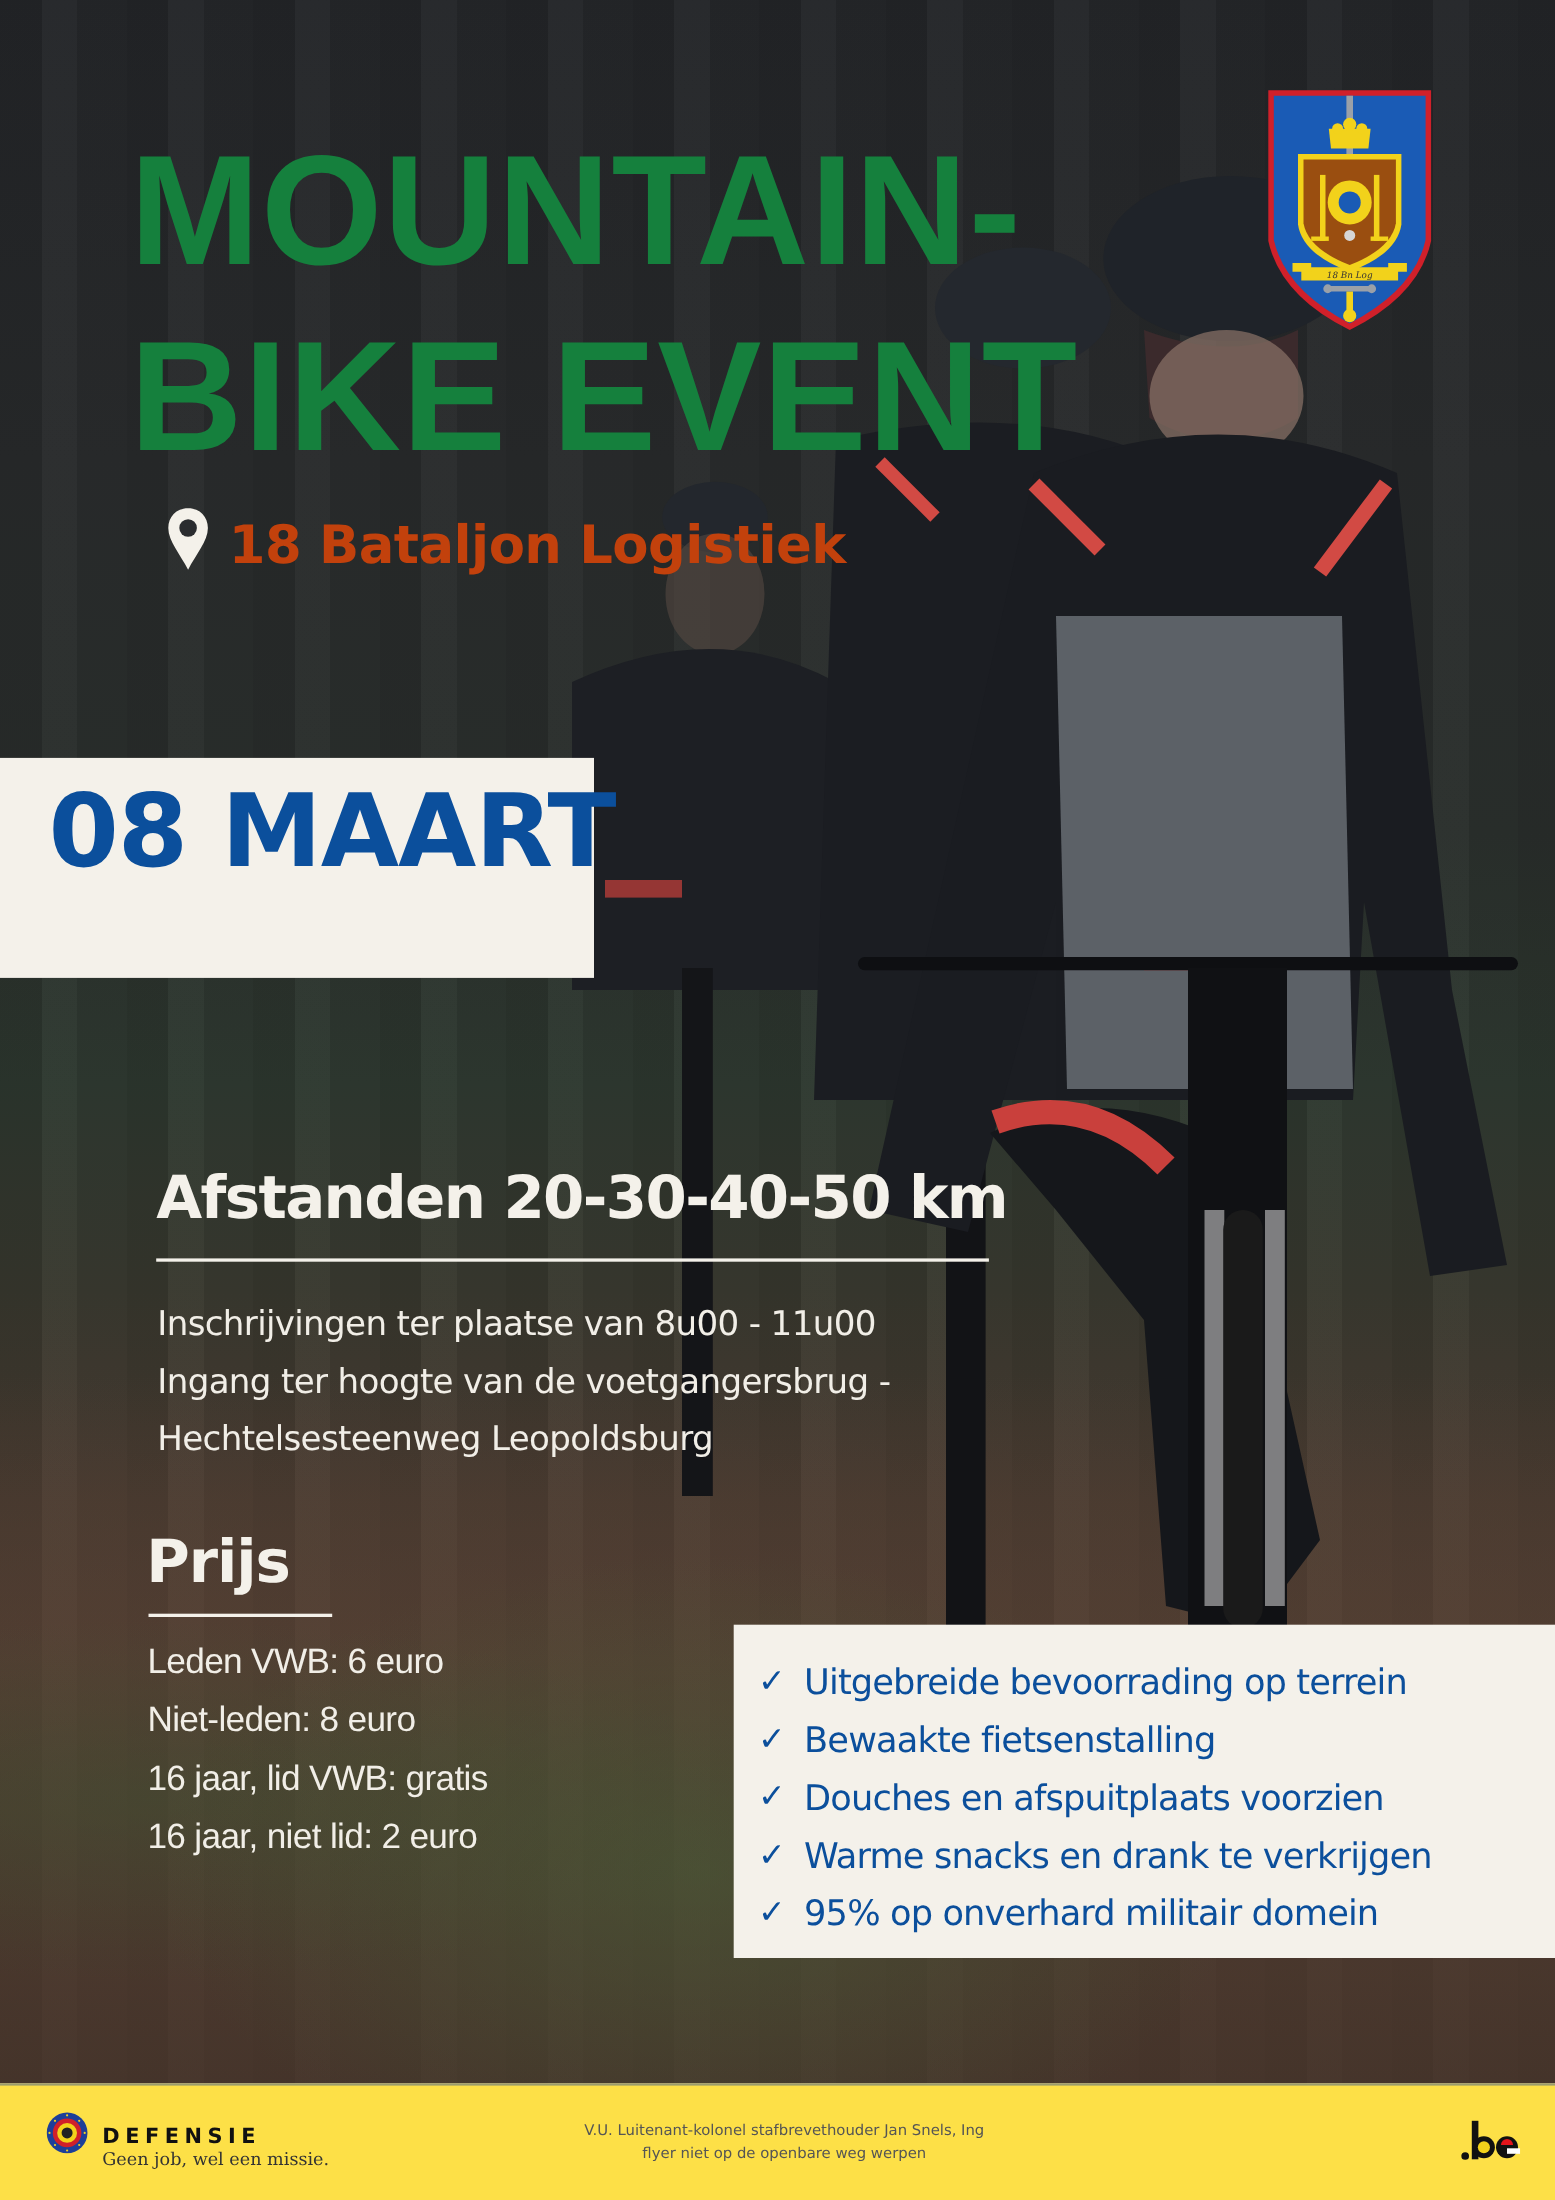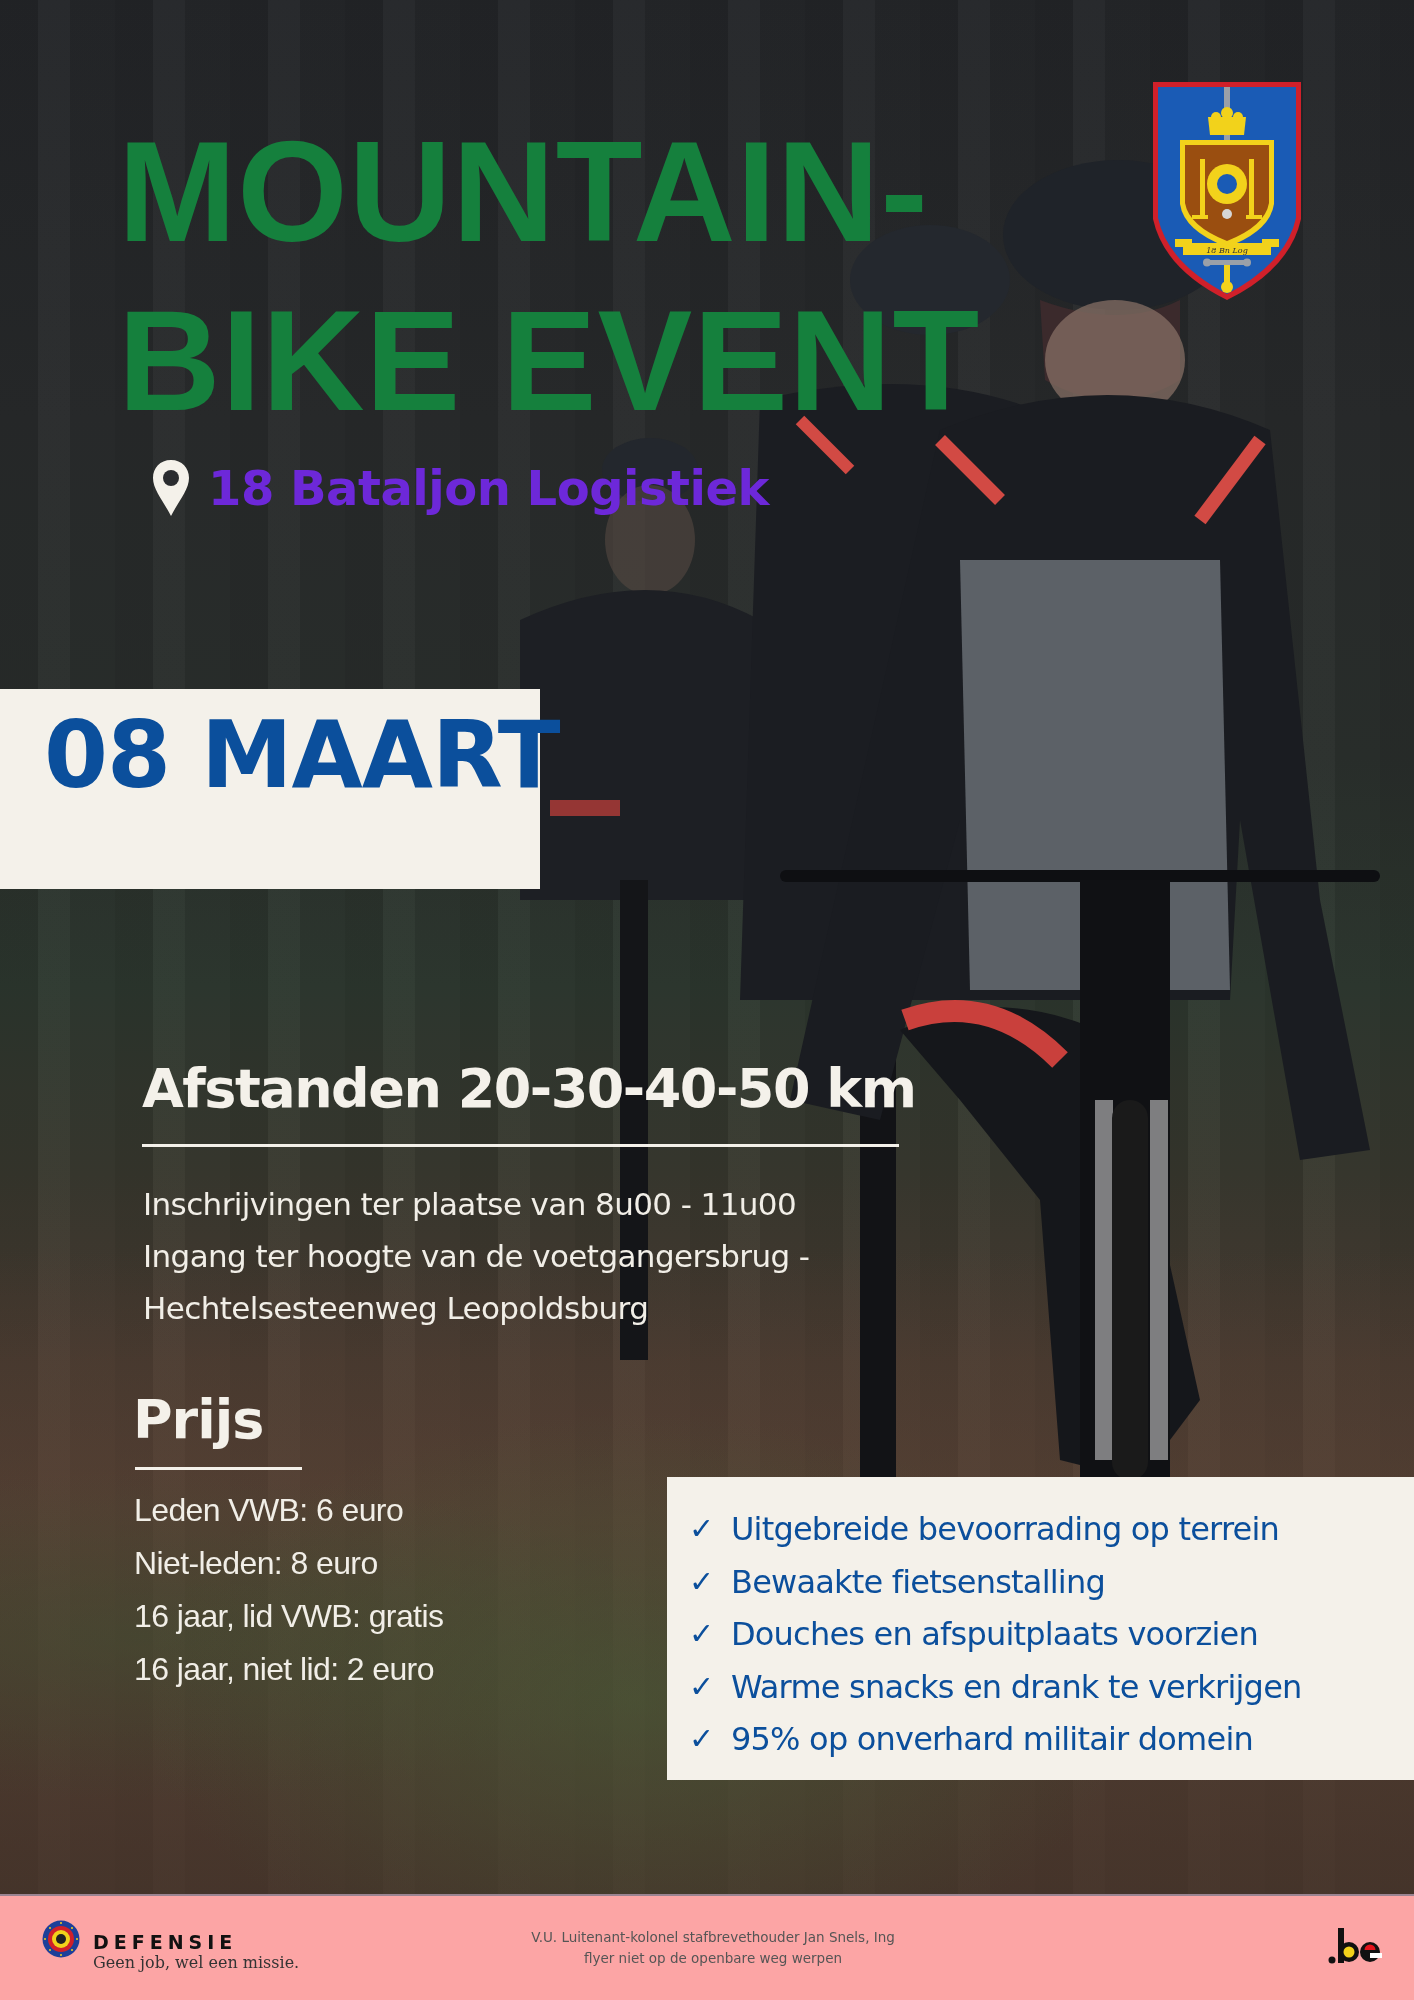--- a/index.html
+++ b/index.html
@@ -15,21 +15,21 @@
     background: radial-gradient(ellipse at 45% 70%, rgba(70,95,55,0.55) 0%, rgba(70,95,55,0.0) 45%),
                 radial-gradient(ellipse at 10% 60%, rgba(60,85,50,0.4) 0%, rgba(60,85,50,0) 30%),
                 linear-gradient(180deg, rgba(80,60,48,0) 0%, rgba(88,66,52,0.6) 40%, rgba(70,52,42,0.7) 100%);
   }
   .photo svg.riders { position:absolute; left:0; top:0; }
 
   .title { position:absolute; left:118px; color:#15803d; font-family:"Liberation Sans", sans-serif; font-weight:bold; font-size:142px; line-height:1; letter-spacing:1px; white-space:nowrap; }
   .title.l1 { top:121px; }
   .title.l2 { top:290px; }
 
-  .location { position:absolute; left:150px; top:456px; height:64px; display:flex; align-items:center; color:#6d28d9; }
+  .location { position:absolute; left:150px; top:456px; height:64px; display:flex; align-items:flex-end; color:#c2410c; }
   .location .pin { width:42px; height:60px; margin-right:16px; }
   .location .txt { font-family:"DejaVu Sans", sans-serif; font-weight:bold; font-size:48px; line-height:1; letter-spacing:-0.5px; }
 
   .crest { position:absolute; left:1150px; top:79px; width:154px; height:224px; }
 
   .datebox { position:absolute; left:0; top:689px; width:540px; height:200px; background:#f4f1ea; }
   .date-text { position:absolute; left:44px; top:710px; color:#0b4f9c; font-family:"DejaVu Sans", sans-serif; font-weight:bold; font-size:92px; line-height:1; letter-spacing:-1px; white-space:nowrap; }
 
   .dist-head { position:absolute; left:142px; top:1062px; color:#f4f1ea; font-family:"DejaVu Sans", sans-serif; font-weight:bold; font-size:54px; line-height:1; letter-spacing:-1.5px; white-space:nowrap; }
   .rule { position:absolute; height:3px; background:#f4f1ea; }
@@ -41,21 +41,21 @@
 
   .prijs-head { position:absolute; left:133px; top:1393px; color:#f4f1ea; font-family:"DejaVu Sans", sans-serif; font-weight:bold; font-size:54px; line-height:1; letter-spacing:-1px; }
   .prices { position:absolute; left:134px; top:1484px; color:#f1eee7; font-family:Liberation Sans, sans-serif; font-size:32px; line-height:53px; letter-spacing:-0.6px; white-space:nowrap; }
   .prices div { height:53px; }
 
   .features { position:absolute; left:667px; top:1477px; width:747px; height:303px; background:#f4f1ea; }
   .features ul { list-style:none; margin:0; padding:0; position:absolute; left:22px; top:26px; }
   .features li { height:52.5px; line-height:52.5px; color:#0b4f9c; font-family:"DejaVu Sans", sans-serif; font-size:32px; letter-spacing:-0.8px; white-space:nowrap; display:flex; align-items:center; }
   .features li .check { width:32px; margin-right:10px; font-size:30px; }
 
-  .footer { position:absolute; left:0; top:1894px; width:1414px; height:106px; background:#fca5a5; }
+  .footer { position:absolute; left:0; top:1894px; width:1414px; height:106px; background:#fde047; }
   .footer .topline { position:absolute; left:0; top:0; width:100%; height:2px; background:#5a6e86; opacity:0.6; }
   .def-logo { position:absolute; left:42px; top:26px; width:38px; height:38px; }
   .def-name { position:absolute; left:93px; top:39px; color:#111; font-family:"DejaVu Sans", sans-serif; font-weight:bold; font-size:19px; letter-spacing:5px; line-height:1; }
   .def-tag { position:absolute; left:93px; top:61px; color:#333; font-family:"DejaVu Serif", serif; font-size:16px; line-height:1; }
   .vu { position:absolute; left:413px; width:600px; text-align:center; color:#555; font-family:"DejaVu Sans", sans-serif; font-size:13.5px; line-height:21px; top:33px; }
   .be-logo { position:absolute; left:1328px; top:30px; width:54px; height:42px; }
 </style>
 </head>
 <body>
 

